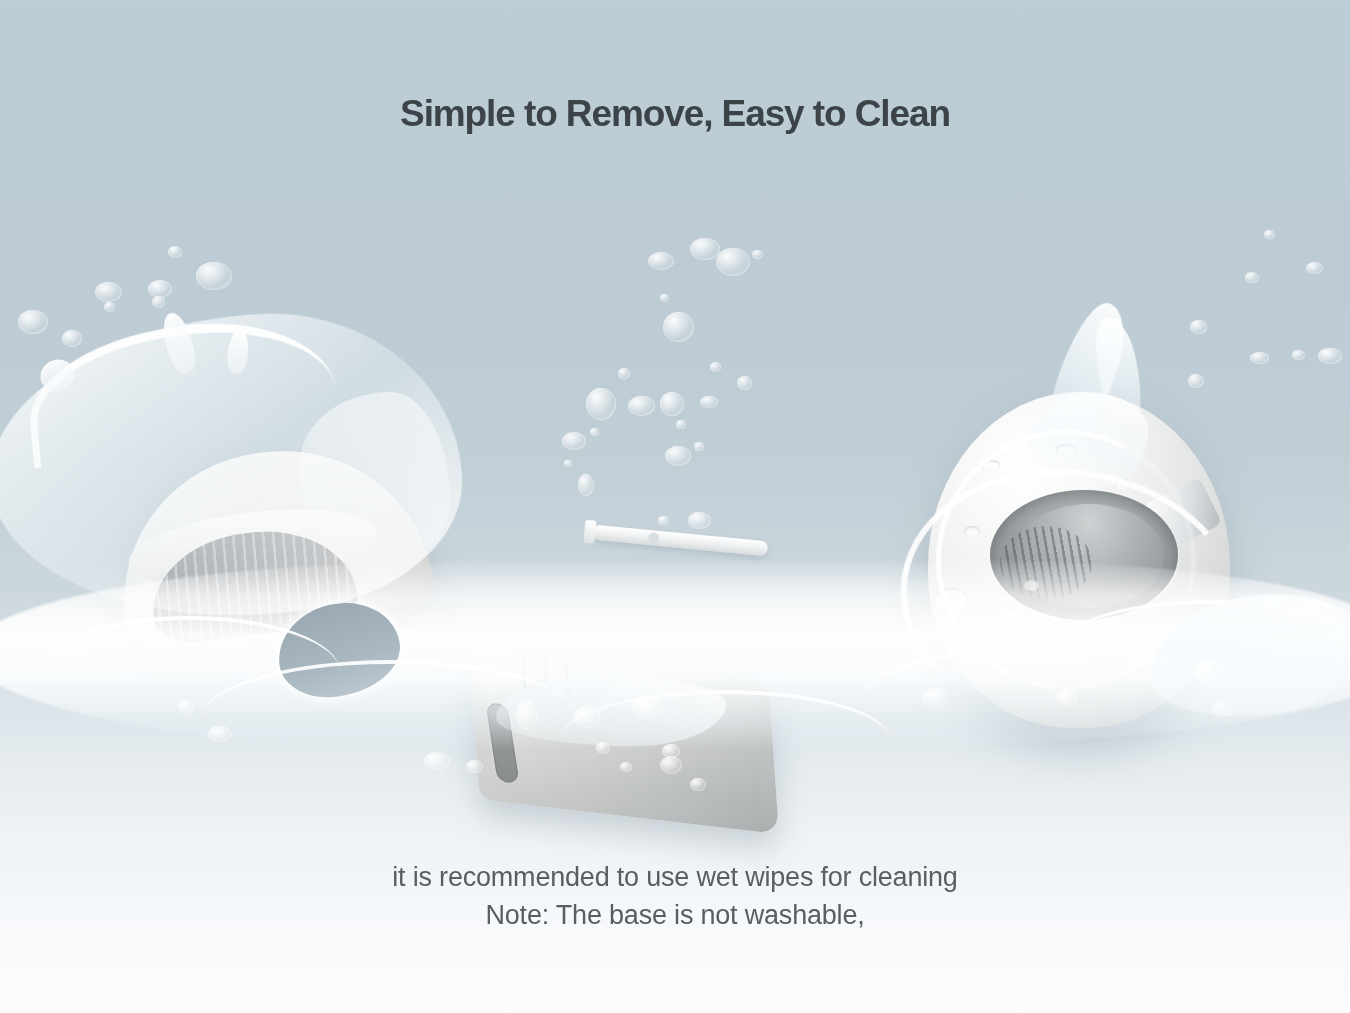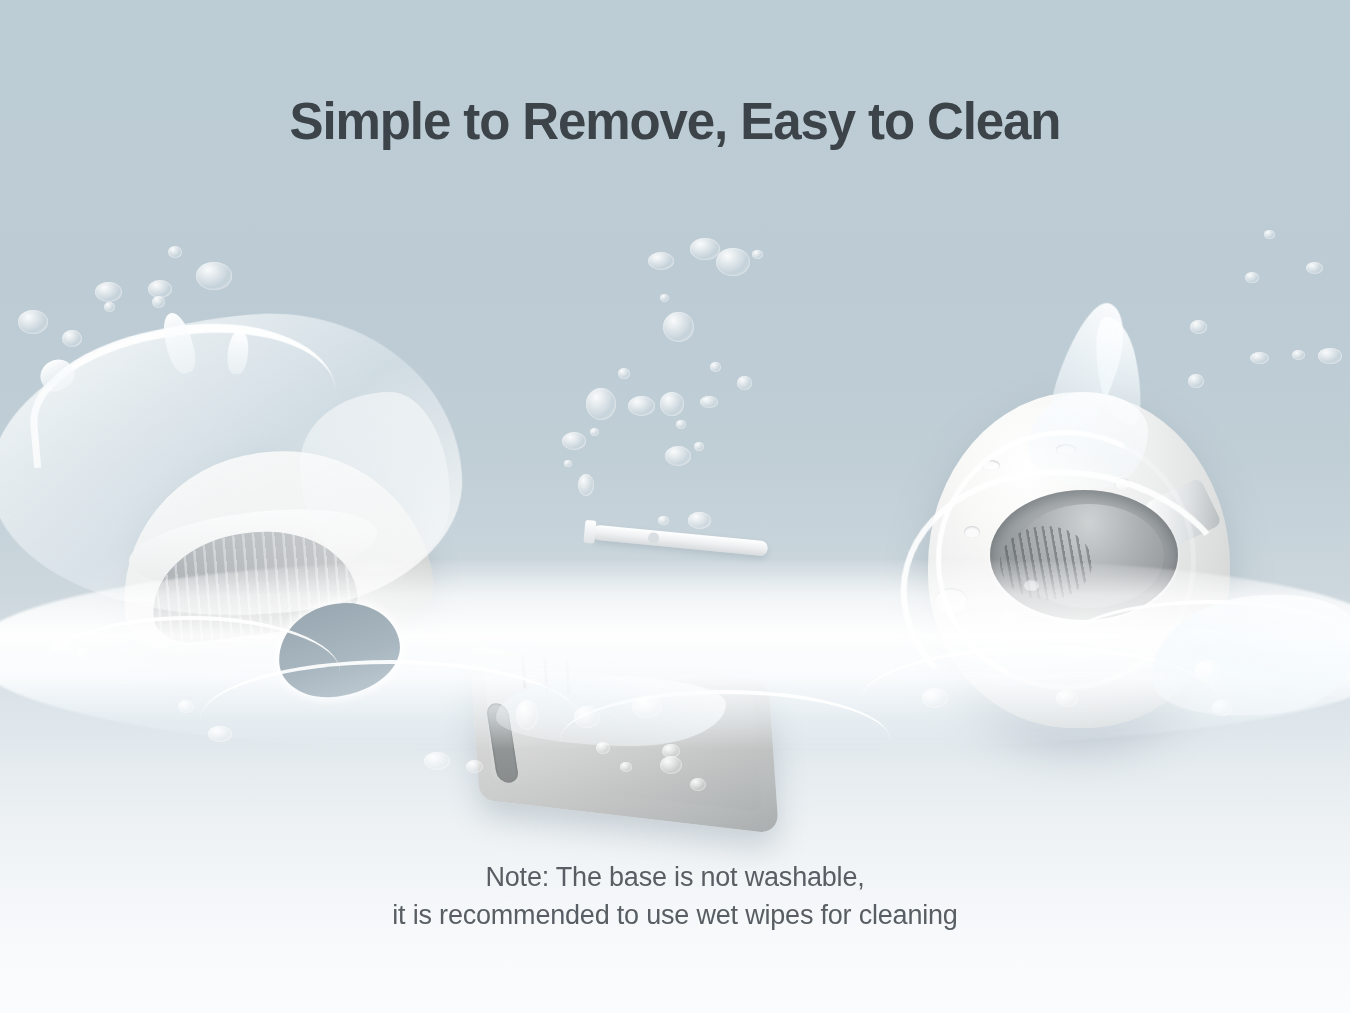--- a/index.html
+++ b/index.html
@@ -24,21 +24,21 @@
         #f7f9fb 92%,
         #fbfcfd 100%);
   }
 
   
   .headline {
     position: absolute;
     left: 0; right: 0;
     top: 95px;
     text-align: center;
-    font-size: 51px;
+    font-size: 37px;
     font-weight: 700;
     letter-spacing: -1.1px;
     color: #3c4449;
     line-height: 1.05;
     white-space: nowrap;
   }
   .subtitle {
     position: absolute;
     left: 0; right: 0;
     top: 196px;
@@ -514,17 +514,17 @@
     <div class="drop" style="left:596px; top:742px; width:14px; height:12px;"></div>
     <div class="drop" style="left:620px; top:762px; width:12px; height:10px;"></div>
     <div class="drop" style="left:660px; top:756px; width:22px; height:18px;"></div>
     <div class="drop" style="left:690px; top:778px; width:16px; height:13px;"></div>
   </div>
 
   <div class="headline">Simple to Remove, Easy to Clean</div>
 
 
   <div class="note">
+    <span class="nline">it is recommended to use wet wipes for cleaning</span>
     <span class="nline">Note: The base is not washable,</span>
-    <span class="nline">it is recommended to use wet wipes for cleaning</span>
   </div>
 
 </div>
 
 </body></html>

